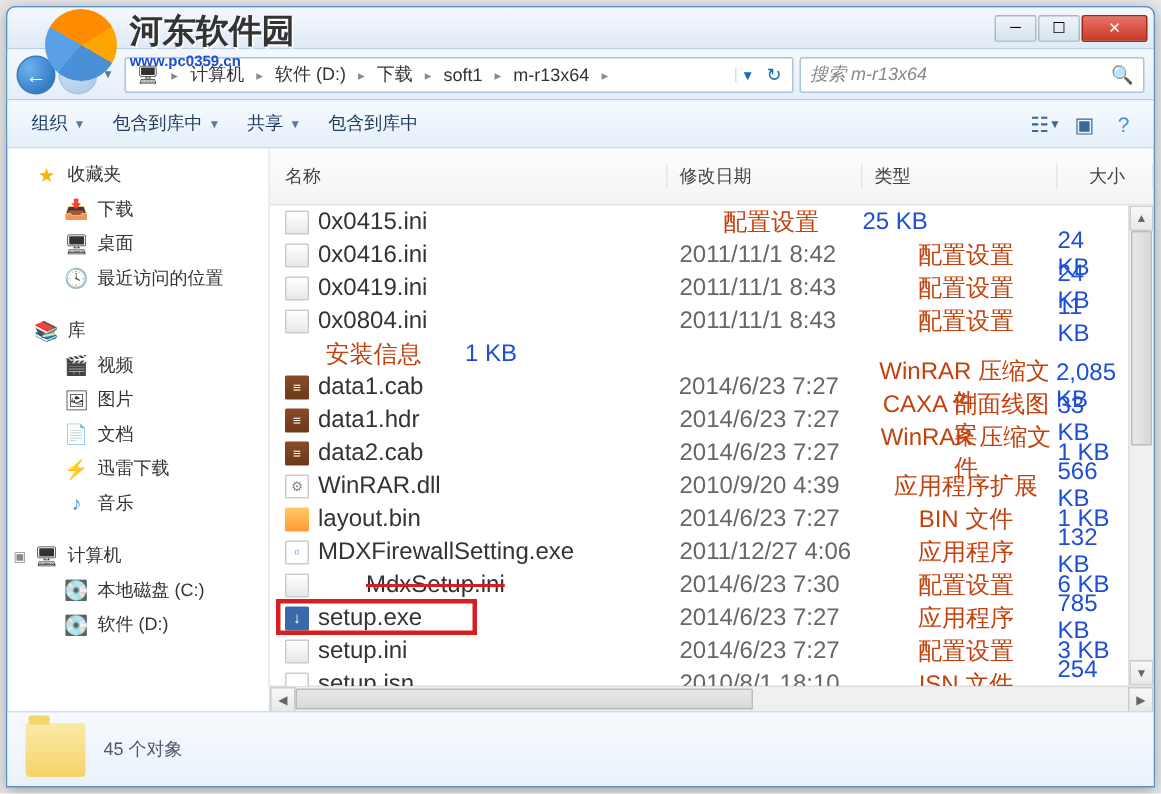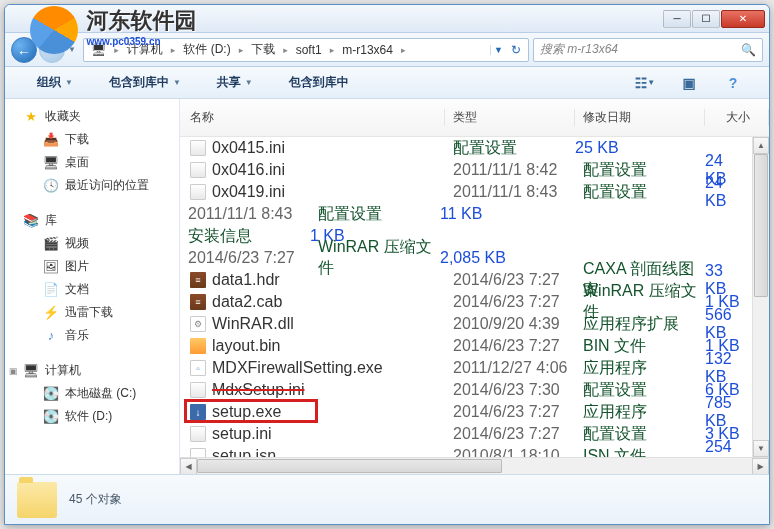--- a/index.html
+++ b/index.html
@@ -27,21 +27,21 @@
 
 .breadcrumb { flex: 1; height: 24px; background: #fff; border: 1px solid #abc3dc; border-radius: 2px; display: flex; align-items: center; padding: 0 2px; font-size: 12px; overflow: hidden; }
 .bc-seg { padding: 0 5px; display: flex; align-items: center; white-space: nowrap; color: #333; }
 .bc-sep { color: #888; font-size: 9px; padding: 0 3px; }
 .bc-refresh { width: 20px; text-align: center; color: #1e69b3; }
 .bc-dd { width: 16px; text-align: center; color: #1e69b3; font-size: 9px; border-left: 1px solid #cde; }
 
 .searchbox { width: 230px; height: 24px; background: #fff; border: 1px solid #abc3dc; border-radius: 2px; display: flex; align-items: center; padding: 0 6px; font-size: 12px; color: #888; font-style: italic; }
 .searchbox .sicon { margin-left: auto; color: #1e69b3; font-style: normal; }
 
-.toolbar { height: 32px; background: linear-gradient(#f6fafd, #e5eff9); border-bottom: 1px solid #cddce9; display: flex; align-items: center; padding: 0 24px; gap: 20px; font-size: 12px; font-weight: bold; }
+.toolbar { height: 32px; background: linear-gradient(#f6fafd, #e5eff9); border-bottom: 1px solid #cddce9; display: flex; align-items: center; padding: 0 8px; gap: 2px; font-size: 12px; }
 .tb-item { padding: 4px 8px; display: flex; align-items: center; gap: 4px; color: #1e3a5f; border-radius: 2px; }
 .tb-item .dd { font-size: 8px; color: #5a7a9a; }
 .tb-spacer { flex: 1; }
 .tb-icon { width: 24px; height: 24px; display: flex; align-items: center; justify-content: center; color: #3a6a9a; font-size: 14px; }
 
 .body { flex: 1; display: flex; overflow: hidden; }
 
 .sidebar { width: 175px; background: #fff; border-right: 1px solid #e0e8f0; overflow-y: auto; padding: 6px 0; font-size: 12px; }
 .sb-group { margin-bottom: 12px; }
 .sb-head { display: flex; align-items: center; padding: 3px 8px 3px 18px; gap: 6px; color: #333; }
@@ -58,39 +58,39 @@
 .col { padding: 0 8px; border-right: 1px solid #e5e5e5; }
 .col-name { width: 265px; padding-left: 10px; }
 .col-date { width: 130px; }
 .col-type { width: 130px; }
 .col-size { flex: 1; text-align: right; padding-right: 18px; }
 
 .filelist { flex: 1; overflow-y: auto; overflow-x: hidden; }
 .file-row { height: 22px; display: flex; align-items: center; font-size: 16px; color: #333; }
 .file-row .fname { width: 265px; padding-left: 10px; display: flex; align-items: center; gap: 6px; }
 .file-row .fdate { width: 130px; color: #666; padding-left: 8px; }
-.file-row .ftype { width: 130px; color: #14532d; padding-left: 8px; }
+.file-row .ftype { width: 130px; color: #c2410c; padding-left: 8px; text-align: center; }
 .file-row .fsize { flex: 1; color: #1d4ed8; padding-right: 8px; }
 .fico { width: 16px; height: 16px; display: inline-flex; align-items: center; justify-content: center; font-size: 12px; }
 .ico-ini { background: linear-gradient(#fff,#e8e8e8); border: 1px solid #ccc; border-radius: 1px; font-size: 7px; color: #666; }
 .ico-inf { background: #fff; border: 1px solid #ccc; border-radius: 1px; }
 .ico-inf::after { content: "i"; color: #4a90d9; font-weight: bold; font-size: 10px; }
 .ico-rar { background: linear-gradient(#8a4a2a, #6a3a1a); border-radius: 1px; }
 .ico-rar::after { content: "≡"; color: #fff; font-size: 9px; }
 .ico-dll { background: #fff; border: 1px solid #ccc; border-radius: 1px; }
 .ico-dll::after { content: "⚙"; font-size: 9px; color: #888; }
 .ico-bin { background: linear-gradient(#ffc966,#ff9a33); border-radius: 1px; }
 .ico-exe { background: #fff; border: 1px solid #ccc; border-radius: 1px; }
 .ico-exe::after { content: "▫"; color: #4a90d9; font-size: 10px; }
 .ico-setup { background: #3a6aaa; border-radius: 1px; }
 .ico-setup::after { content: "↓"; color: #fff; font-size: 10px; }
 .ico-isn { background: #fff; border: 1px solid #ccc; border-radius: 1px; font-size: 7px; color: #888; }
 
 .highlight-box { position: absolute; border: 3px solid #d62020; pointer-events: none; }
-.struck { text-decoration: line-through; text-decoration-color: #d62020; text-decoration-thickness: 2px; }
+.struck { text-decoration: line-through; text-decoration-color: #d62020; text-decoration-thickness: 2px; margin-left: 32px; }
 
 .scrollbar-v { width: 17px; background: #f0f0f0; border-left: 1px solid #e0e0e0; display: flex; flex-direction: column; }
 .sb-btn { height: 17px; background: linear-gradient(#f8f8f8,#e8e8e8); border: 1px solid #ccc; font-size: 8px; display: flex; align-items: center; justify-content: center; color: #666; }
 .sb-track { flex: 1; position: relative; }
 .sb-thumb { position: absolute; left: 1px; right: 1px; top: 0; height: 50%; background: linear-gradient(90deg,#e8e8e8,#d8d8d8); border: 1px solid #bbb; border-radius: 1px; }
 
 .statusbar { height: 50px; background: linear-gradient(#f6fafd, #eaf2fa); border-top: 1px solid #cddce9; display: flex; align-items: center; padding: 0 12px; gap: 12px; font-size: 12px; color: #4a5a6a; }
 .status-folder { width: 40px; height: 36px; background: linear-gradient(#fce9a8, #f5d46a); border-radius: 2px 2px 3px 3px; position: relative; }
 .status-folder::before { content: ""; position: absolute; top: -5px; left: 2px; width: 14px; height: 6px; background: #f5d46a; border-radius: 2px 2px 0 0; }
 
@@ -231,22 +231,22 @@
         <div class="sb-item">
             <span class="sb-icon drive">💽</span>
             <span>软件 (D:)</span>
           </div>
       </div>
     </div>
 
     <div class="filepane">
       <div class="columns-header">
         <div class="col col-name">名称</div>
+        <div class="col col-date">修改日期</div>
         <div class="col col-type">类型</div>
-        <div class="col col-date">修改日期</div>
         <div class="col col-size">大小</div>
       </div>
       <div class="file-scroll-wrap">
         <div class="filelist" id="filelist" style="position:relative">
             <div class="file-row">
               <div class="fname">
                 <span class="fico ico-ini"></span>
                 <span class="">0x0415.ini</span>
               </div>
               <div class="ftype">配置设置</div>
@@ -264,29 +264,37 @@
             <div class="file-row">
               <div class="fname">
                 <span class="fico ico-ini"></span>
                 <span class="">0x0419.ini</span>
               </div>
               <div class="fdate">2011/11/1 8:43</div>
               <div class="ftype">配置设置</div>
               <div class="fsize">24 KB</div>
             </div>
             <div class="file-row">
+              <div class="fname">
+                <span class="fico ico-ini"></span>
+                <span class="">0x0804.ini</span>
+              </div>
               <div class="fdate">2011/11/1 8:43</div>
               <div class="ftype">配置设置</div>
               <div class="fsize">11 KB</div>
             </div>
             <div class="file-row">
               <div class="ftype">安装信息</div>
               <div class="fsize">1 KB</div>
             </div>
             <div class="file-row">
+              <div class="fname">
+                <span class="fico ico-rar"></span>
+                <span class="">data1.cab</span>
+              </div>
               <div class="fdate">2014/6/23 7:27</div>
               <div class="ftype">WinRAR 压缩文件</div>
               <div class="fsize">2,085 KB</div>
             </div>
             <div class="file-row">
               <div class="fname">
                 <span class="fico ico-rar"></span>
                 <span class="">data1.hdr</span>
               </div>
               <div class="fdate">2014/6/23 7:27</div>

